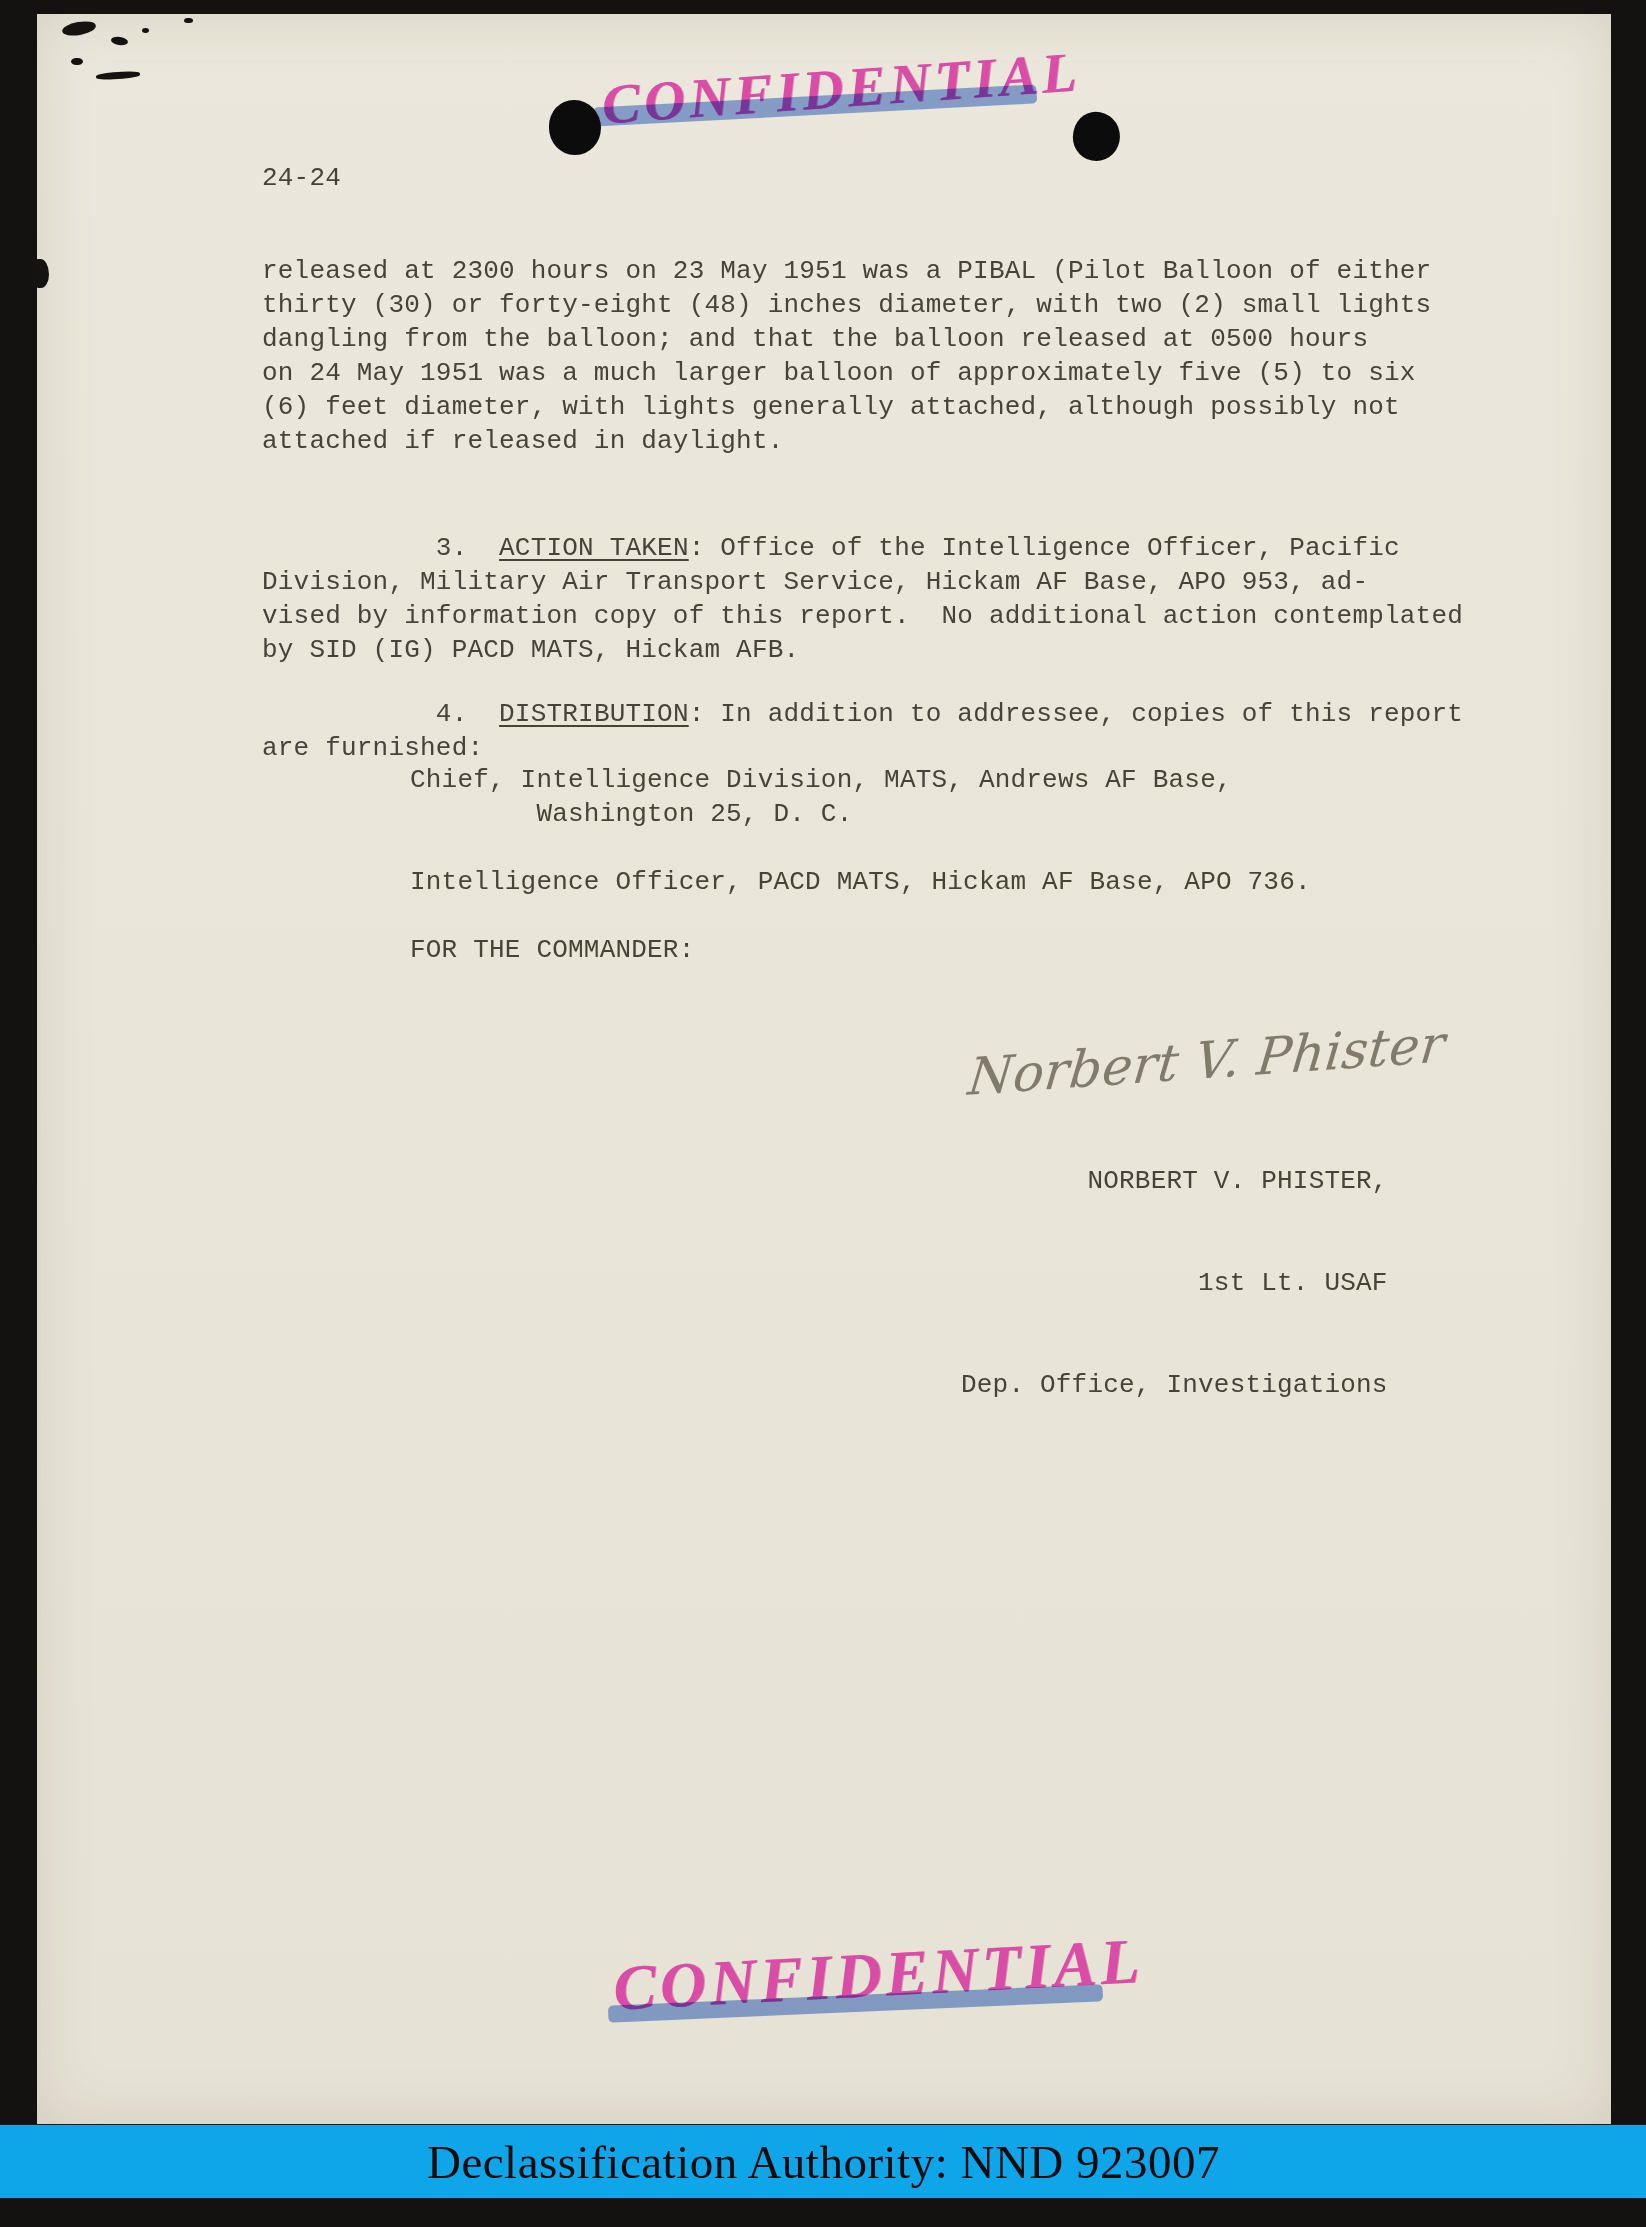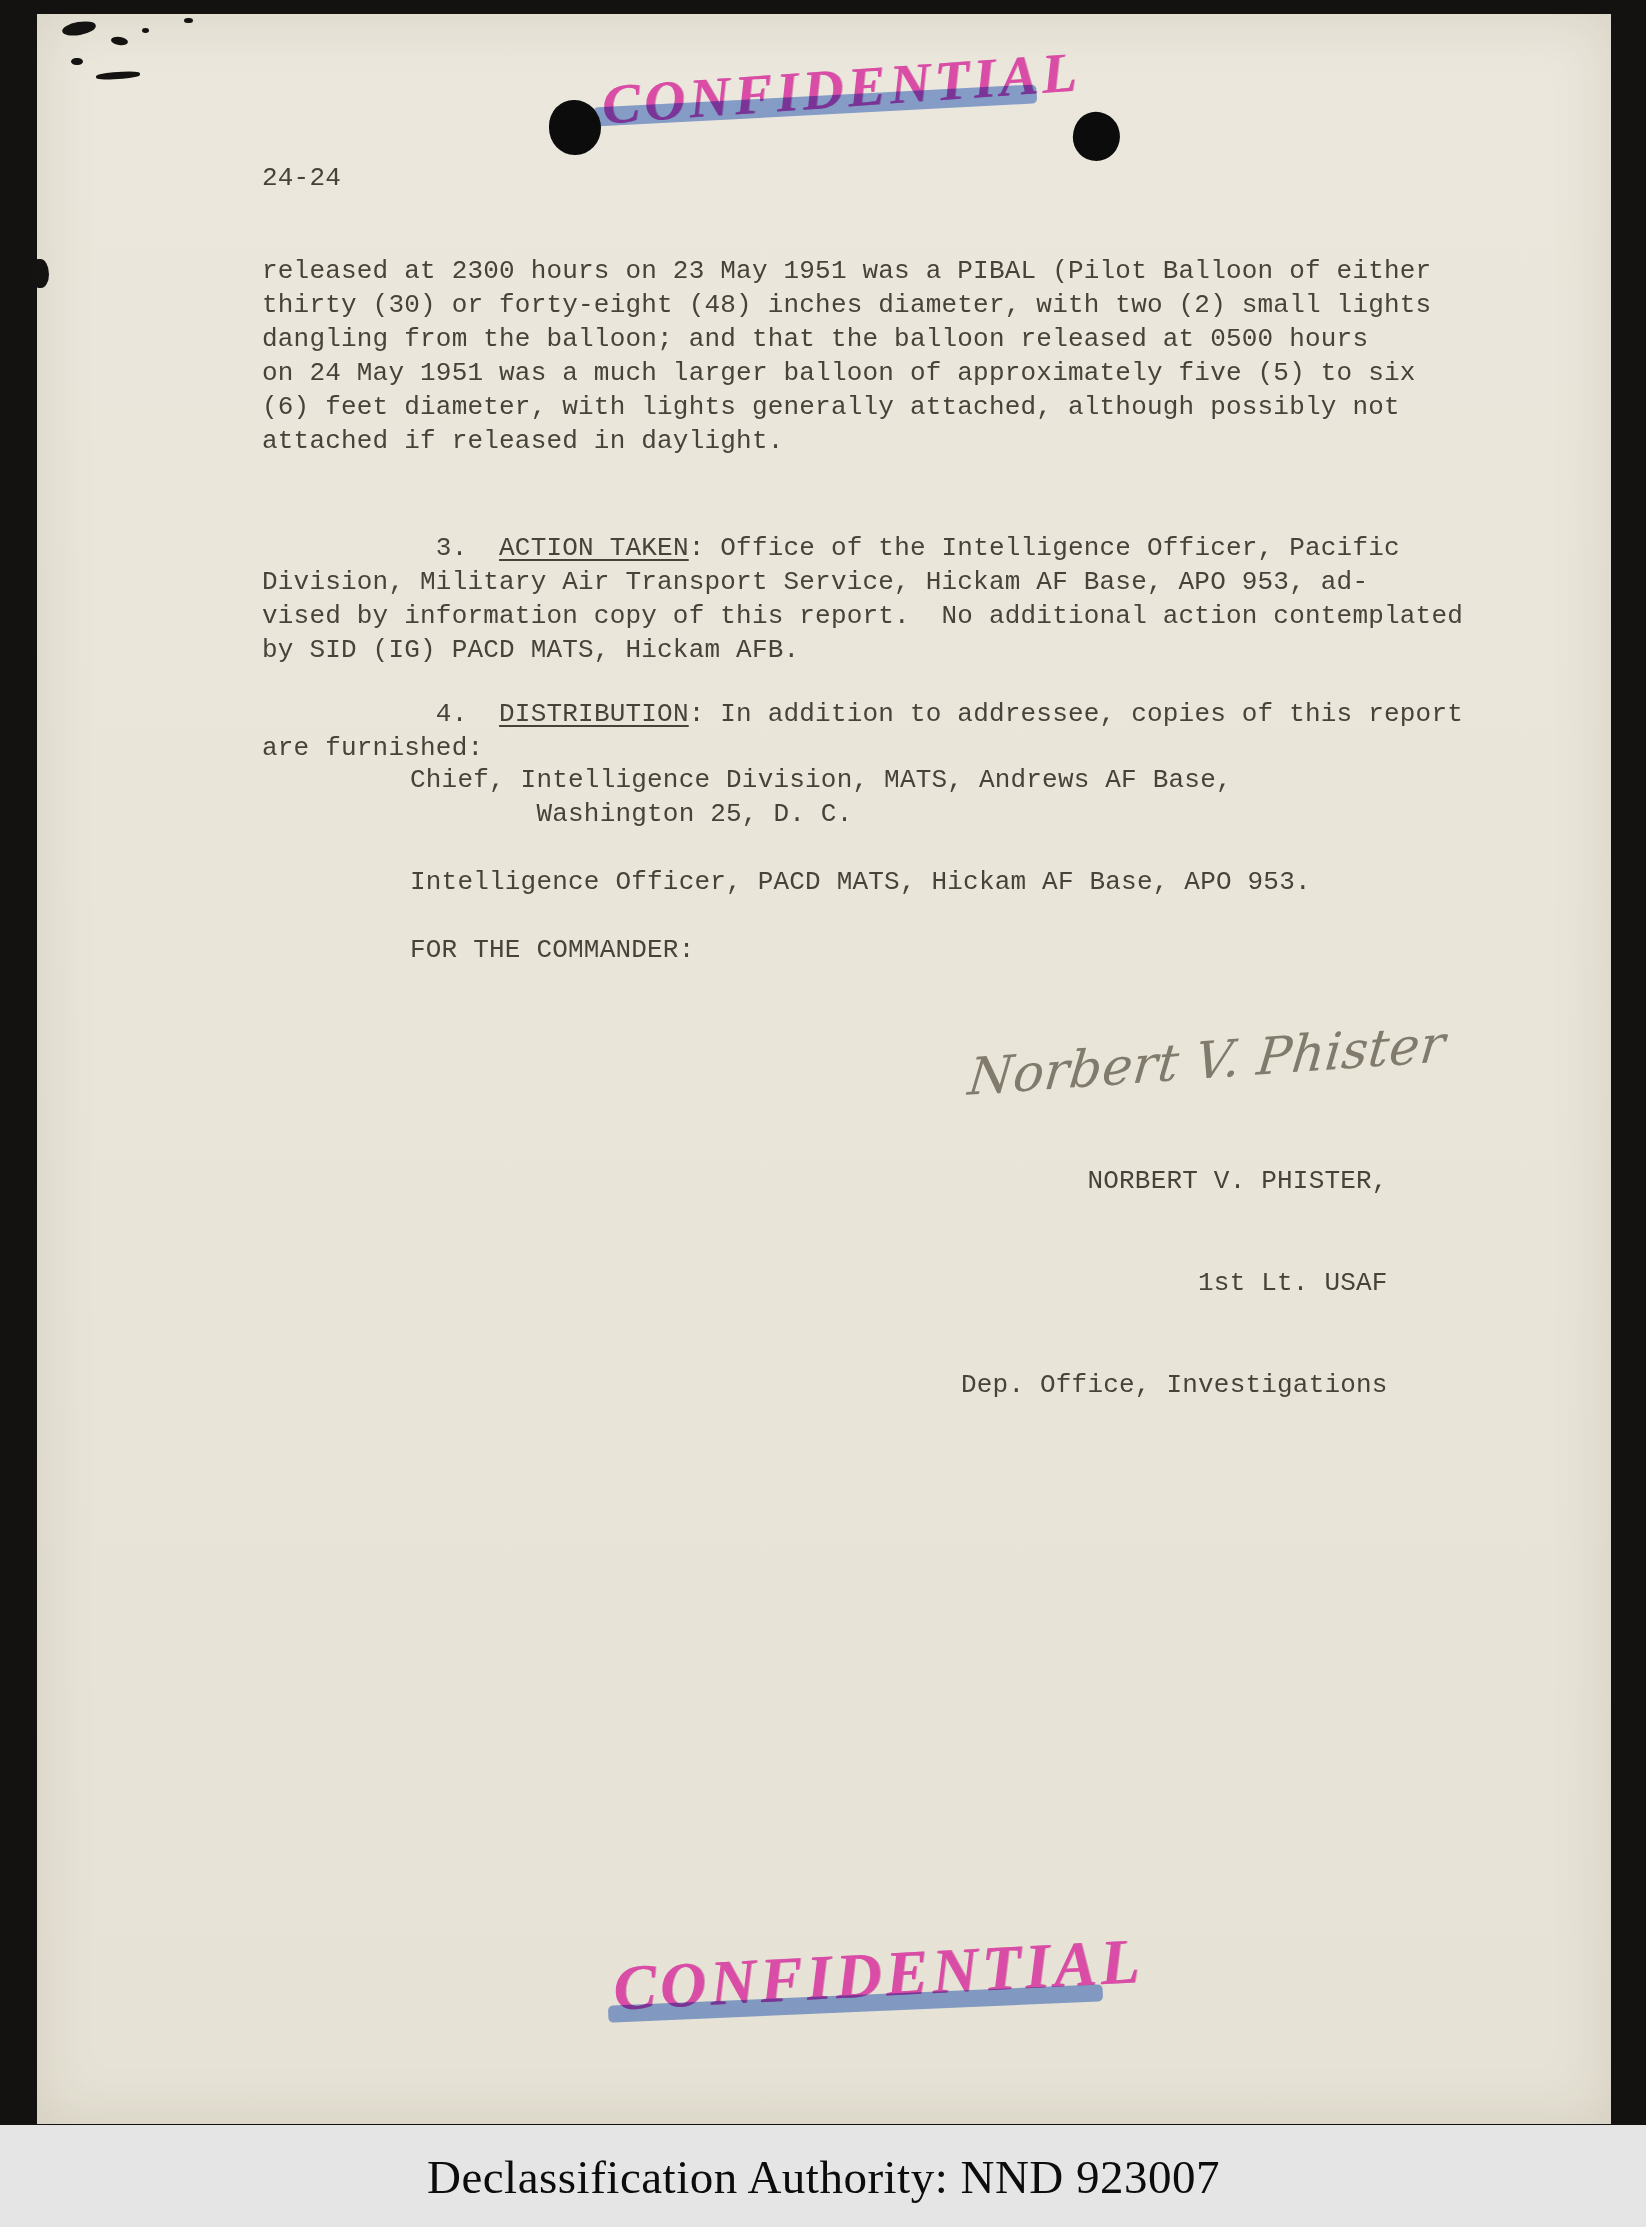--- a/index.html
+++ b/index.html
@@ -45,22 +45,22 @@
   }
   .hl-top{left:556px;top:82px;width:444px;height:18.6px;transform:rotate(-3deg);}
   .hl-bottom{left:571px;top:1981px;width:495px;height:16.7px;transform:rotate(-2.5deg);}
   
   .hole{position:absolute;background:#0c0c0c;border-radius:48% 52% 50% 50%;}
   .hole-left{left:549px;top:100px;width:52px;height:55px;}
   .hole-right{left:1073px;top:112px;width:47px;height:49px;transform:rotate(12deg);}
   .speck{position:absolute;background:#141312;border-radius:50%;}
   
   .footer-bar{
-    position:absolute;left:0;top:2125px;width:1647px;height:103px;
-    background:#e5e5e5;display:flex;align-items:center;justify-content:center;
+    position:absolute;left:0;top:2125px;width:1647px;height:73px;
+    background:#0ea5e9;display:flex;align-items:center;justify-content:center;
   }
   .footer-text{
     font-family:"Liberation Serif","DejaVu Serif",serif;
     font-size:47px;color:#0c0c0c;letter-spacing:0.5px;
   }
 </style>
 </head>
 <body>
 
 <div class="scan">
@@ -86,21 +86,21 @@
 by SID (IG) PACD MATS, Hickam AFB.</span>
     </div>
 
     <div class="type" style="top:649px;">
       <span>     4.  </span><span class="ul">DISTRIBUTION</span><span>: In addition to addressee, copies of this report
 are furnished:</span>
     </div>
 
     <div class="type indent" style="top:749px;">Chief, Intelligence Division, MATS, Andrews AF Base,
         Washington 25, D. C.</div>
-    <div class="type indent" style="top:851px;">Intelligence Officer, PACD MATS, Hickam AF Base, APO 953.</div>
+    <div class="type indent" style="top:851px;">Intelligence Officer, PACD MATS, Hickam AF Base, APO 736.</div>
 
     <div class="type indent" style="top:919px;">FOR THE COMMANDER:</div>
 
     <div class="sig-script">Norbert V. Phister</div>
     <div class="type sig-typed">
       <div>NORBERT V. PHISTER,</div>
       <div>1st Lt. USAF</div>
       <div>Dep. Office, Investigations</div>
     </div>
 

